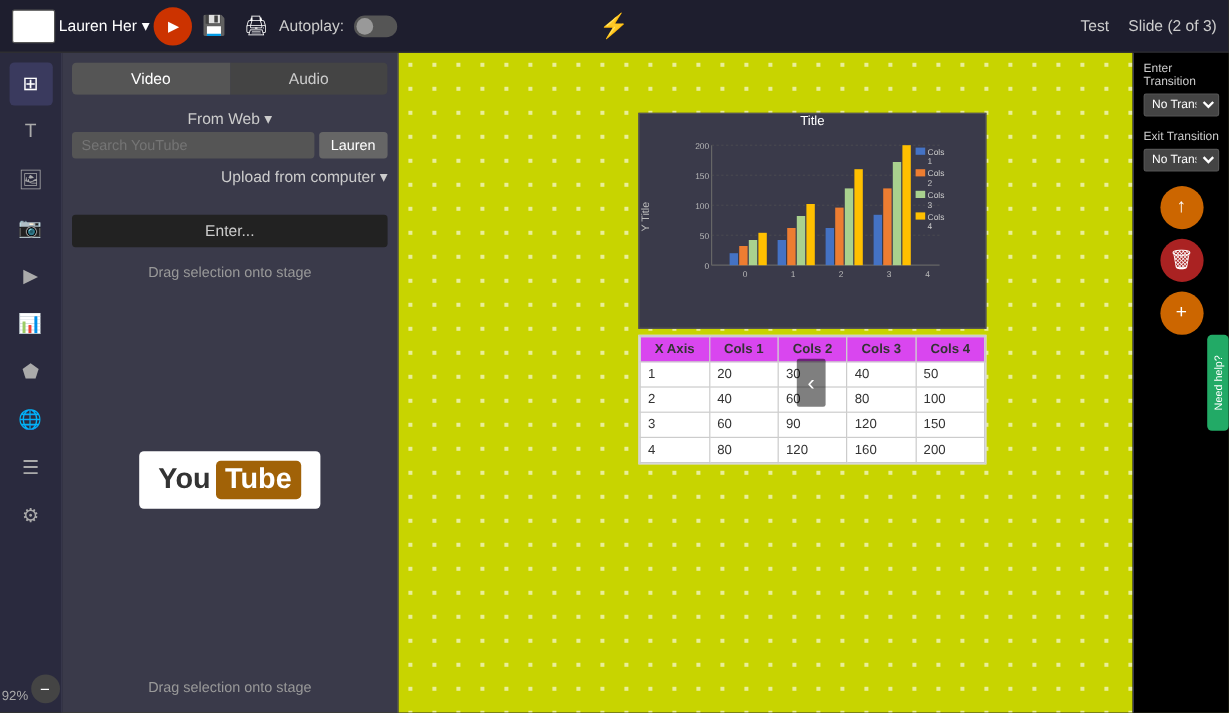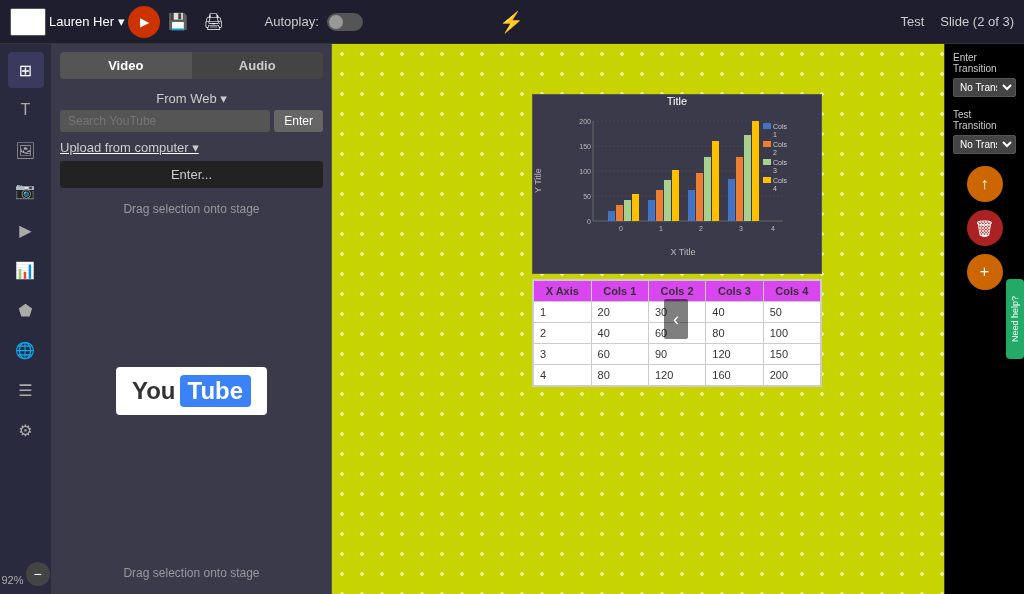--- a/index.html
+++ b/index.html
@@ -41,21 +41,21 @@
     .play-btn::after { content: '▶'; color: #fff; font-size: 12px; margin-left: 2px; }
     .icon-btn {
       width: 32px; height: 32px;
       background: none;
       border: none;
       cursor: pointer;
       display: flex; align-items: center; justify-content: center;
       color: #fff;
       font-size: 16px;
     }
-    .autoplay-group { display: flex; align-items: center; gap: 8px; font-size: 13px; color: #ccc; margin-left: 32px; }
+    .autoplay-group { display: flex; align-items: center; gap: 8px; font-size: 13px; color: #ccc; }
     .toggle-switch {
       width: 36px; height: 18px;
       background: #555;
       border-radius: 9px;
       position: relative;
       cursor: pointer;
     }
     .toggle-switch::after {
       content: '';
       width: 14px; height: 14px;
@@ -122,21 +122,20 @@
       overflow: hidden;
       margin-bottom: 8px;
     }
     .media-tab {
       flex: 1;
       padding: 6px;
       text-align: center;
       cursor: pointer;
       font-size: 13px;
       border: none;
-      font-weight: bold;
     }
     .media-tab.active { background: #555; color: #fff; }
     .media-tab:not(.active) { background: #444; color: #ccc; }
 
     .from-web-btn {
       background: none;
       border: none;
       color: #ccc;
       font-size: 13px;
       cursor: pointer;
@@ -163,23 +162,22 @@
       border: none;
       border-radius: 3px;
       color: #fff;
       padding: 4px 10px;
       cursor: pointer;
       font-size: 12px;
     }
     .upload-row {
       display: flex;
       align-items: center;
-      justify-content: flex-start;
-      margin-bottom: 6px;
-      text-decoration: underline;
+      justify-content: flex-end;
+      margin-bottom: 24px;
     }
     .upload-computer-btn {
       background: none;
       border: none;
       color: #ccc;
       font-size: 13px;
       cursor: pointer;
     }
     .upload-btn {
       display: block;
@@ -209,21 +207,21 @@
     .youtube-logo {
       background: #fff;
       border-radius: 4px;
       padding: 8px 16px;
       display: flex;
       align-items: center;
       gap: 4px;
     }
     .yt-you { color: #333; font-size: 24px; font-weight: bold; }
     .yt-tube {
-      background: #3b82f6;
+      background: #a16207;
       color: #fff;
       padding: 2px 8px;
       border-radius: 4px;
       font-size: 24px;
       font-weight: bold;
     }
     .drag-hint-bottom {
       text-align: center;
       font-size: 12px;
       color: #999;
@@ -442,21 +440,21 @@
   </div>
 
   <div class="media-panel">
     <div class="media-tabs">
       <button class="media-tab active">Video</button>
       <button class="media-tab">Audio</button>
     </div>
     <button class="from-web-btn">From Web ▾</button>
     <div class="search-row">
       <input class="search-input" type="text" placeholder="Search YouTube" style="">
-      <button class="search-btn">Enter</button>
+      <button class="search-btn">Lauren</button>
     </div>
     <div class="upload-row">
       <button class="upload-computer-btn">Upload from computer ▾</button>
     </div>
     <button class="upload-btn">Enter...</button>
     <div class="drag-hint">Drag selection onto stage</div>
     <div class="youtube-logo-area">
       <div class="youtube-logo">
         <span class="yt-you">You</span>
         <span class="yt-tube">Tube</span>
@@ -522,21 +520,20 @@
               <rect x="190" y="30" width="8" height="6" fill="#ed7d31"></rect>
               <text x="200" y="36" font-size="7" fill="#ccc">Cols</text>
               <text x="200" y="44" font-size="7" fill="#ccc">2</text>
               <rect x="190" y="48" width="8" height="6" fill="#a9d18e"></rect>
               <text x="200" y="54" font-size="7" fill="#ccc">Cols</text>
               <text x="200" y="62" font-size="7" fill="#ccc">3</text>
               <rect x="190" y="66" width="8" height="6" fill="#ffc000"></rect>
               <text x="200" y="72" font-size="7" fill="#ccc">Cols</text>
               <text x="200" y="80" font-size="7" fill="#ccc">4</text>
             </svg>
-            <div class="chart-x-label">X Title</div>
           </div>
         </div>
       </div>
 
       <div class="data-table-container">
         <table class="data-table">
           <thead>
             <tr>
               <th>X Axis</th>
               <th>Cols 1</th>
@@ -582,21 +579,21 @@
   </div>
 
   <div class="right-panel" style="position:relative;">
     <div class="transition-section">
       <div class="transition-label">Enter Transition</div>
       <select class="transition-select">
         <option>No Transition</option>
       </select>
     </div>
     <div class="transition-section">
-      <div class="transition-label">Test Transition</div>
+      <div class="transition-label">Exit Transition</div>
       <select class="transition-select">
         <option>No Transition</option>
       </select>
     </div>
     <button class="right-action-btn btn-upload-r">↑</button>
     <button class="right-action-btn btn-delete">🗑</button>
     <button class="right-action-btn btn-add">+</button>
     <div class="need-help">Need help?</div>
   </div>
 

